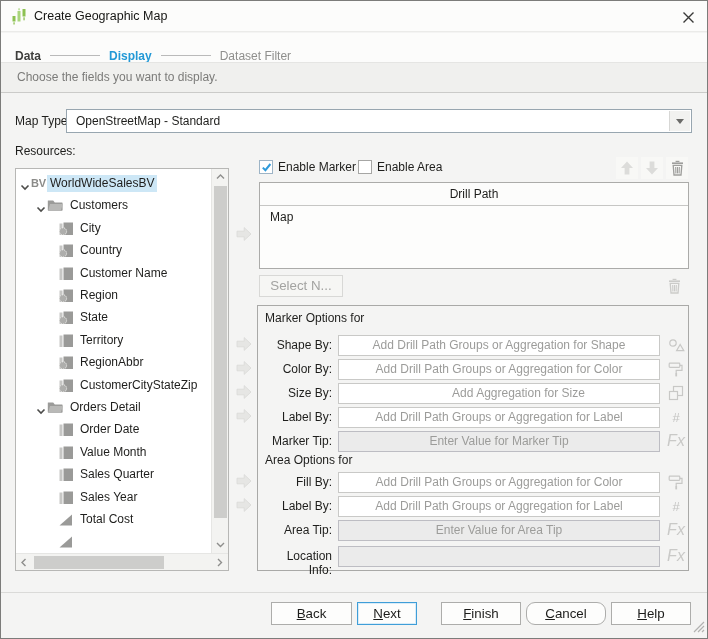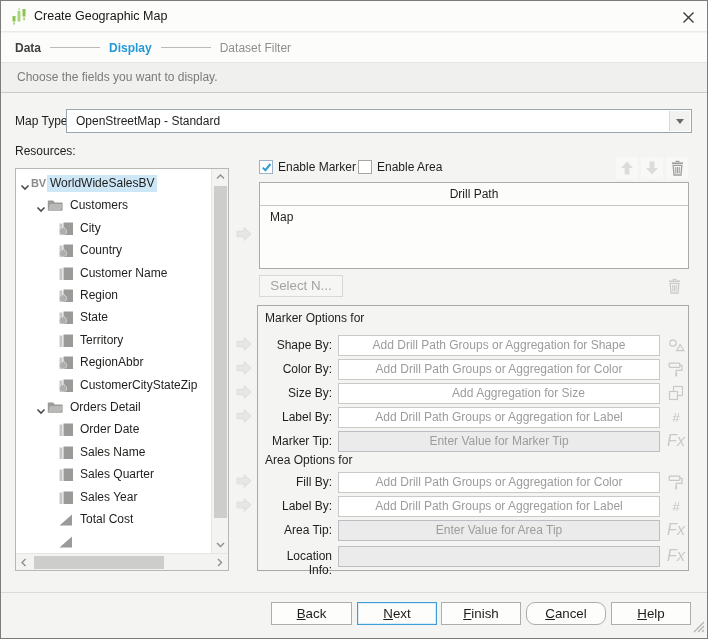--- a/index.html
+++ b/index.html
@@ -10,21 +10,21 @@
             background:#f4f4f3; border:1px solid #7c7c7a; overflow:hidden; }
 
   
   .titlebar { position:absolute; left:0; top:0; right:0; height:31px; background:#fcfcfb; border-bottom:1px solid #ebebe9; }
   .app-icon { position:absolute; left:9px; top:6px; width:18px; height:18px; }
   .win-title { position:absolute; left:33px; top:0; line-height:30px; font-size:12.5px; color:#161614; }
   .close-btn { position:absolute; right:10px; top:9px; width:18px; height:14px; display:flex; align-items:center; justify-content:center; cursor:pointer; }
 
   
   .steps-row { position:absolute; left:0; top:32px; right:0; height:29px; background:#fcfcfb; }
-  .steps { position:absolute; left:14px; top:0; height:29px; display:flex; align-items:center; gap:9px; }
+  .steps { position:absolute; left:14px; top:8px; height:29px; display:flex; align-items:center; gap:9px; }
   .step { font-weight:bold; color:#3f3f3d; }
   .step.active { color:#2399d6; }
   .step.upcoming { font-weight:normal; color:#8f8f8d; }
   .step-dash { width:50px; height:0; border-top:1px solid #bababa; }
 
   .subtitle-band { position:absolute; left:0; top:61px; right:0; height:31px; background:#f0f0ee;
                    border-top:1px solid #e5e5e3; border-bottom:1px solid #cbcbc9;
                    line-height:29px; padding-left:16px; color:#7b7b79; }
 
   
@@ -224,21 +224,21 @@
               <rect x="1.5" y="2.5" width="3" height="11.5" fill="#c7c7c5"></rect>
               <rect x="5.5" y="1.5" width="9.5" height="12.5" fill="#9a9a98"></rect>
             </svg></span>
           <span class="tree-label" style="left: 61px;">Order Date</span>
         </div>
         <div class="tree-row" style="top: 272.8px;">
           <span class="tree-icon" style="left: 42px;"><svg width="16" height="15" viewBox="0 0 16 15">
               <rect x="1.5" y="2.5" width="3" height="11.5" fill="#c7c7c5"></rect>
               <rect x="5.5" y="1.5" width="9.5" height="12.5" fill="#9a9a98"></rect>
             </svg></span>
-          <span class="tree-label" style="left: 61px;">Sales Name</span>
+          <span class="tree-label" style="left: 61px;">Value Month</span>
         </div>
         <div class="tree-row" style="top: 295.2px;">
           <span class="tree-icon" style="left: 42px;"><svg width="16" height="15" viewBox="0 0 16 15">
               <rect x="1.5" y="2.5" width="3" height="11.5" fill="#c7c7c5"></rect>
               <rect x="5.5" y="1.5" width="9.5" height="12.5" fill="#9a9a98"></rect>
             </svg></span>
           <span class="tree-label" style="left: 61px;">Sales Quarter</span>
         </div>
         <div class="tree-row" style="top: 317.6px;">
           <span class="tree-icon" style="left: 42px;"><svg width="16" height="15" viewBox="0 0 16 15">
@@ -395,21 +395,21 @@
       <div class="opt-label" style="top: 243px;">Location Info:</div>
       <div class="opt-field gray" style="top: 240px;"></div>
       <span class="field-icon" style="top: 241px;">
         <span class="fx-glyph">Fx</span>
       </span>
     </div>
 
   <div class="footer-sep"></div>
   <div id="footer-buttons">
       <button class="btn" style="left: 270px; width: 81px;"><u>B</u>ack</button>
-      <button class="btn focused" style="left: 356px; width: 80px;"><u>N</u>ext</button>
+      <button class="btn focused" style="left: 356px; width: 60px;"><u>N</u>ext</button>
       <button class="btn" style="left: 440px; width: 80px;"><u>F</u>inish</button>
       <button class="btn" style="left: 525px; width: 80px; border-radius: 9px;"><u>C</u>ancel</button>
       <button class="btn" style="left: 610px; width: 80px;"><u>H</u>elp</button>
     </div>
   <span class="resize-grip">
     <svg width="12" height="12" viewBox="0 0 12 12">
         <path d="M11 1 L1 11 M11 5 L5 11 M11 9 L9 11" stroke="#b2b2b0" stroke-width="1.2" fill="none"></path>
       </svg>
   </span>
 

